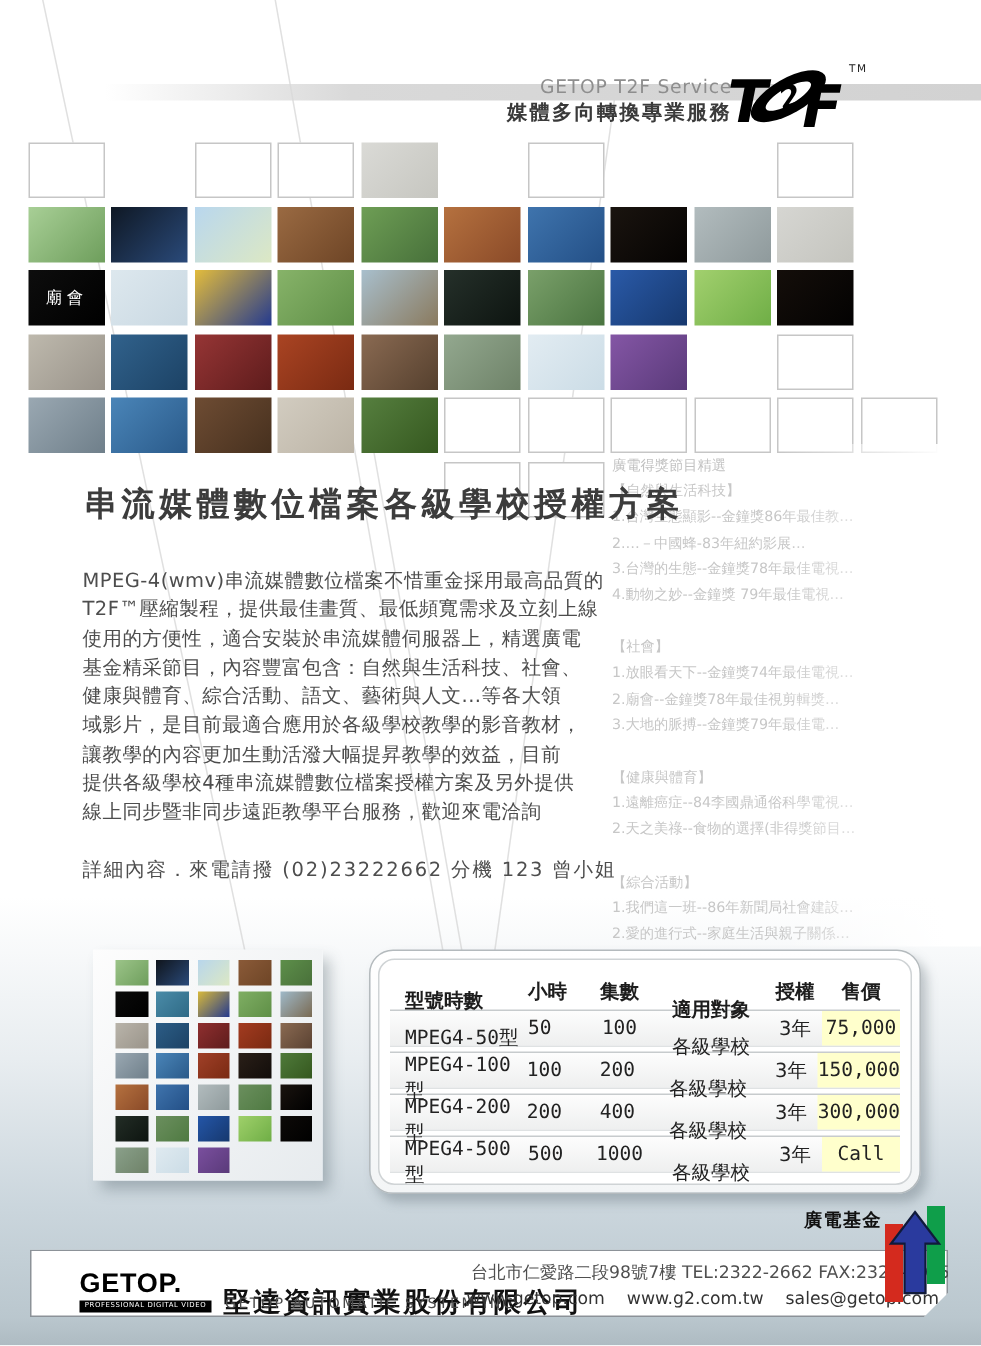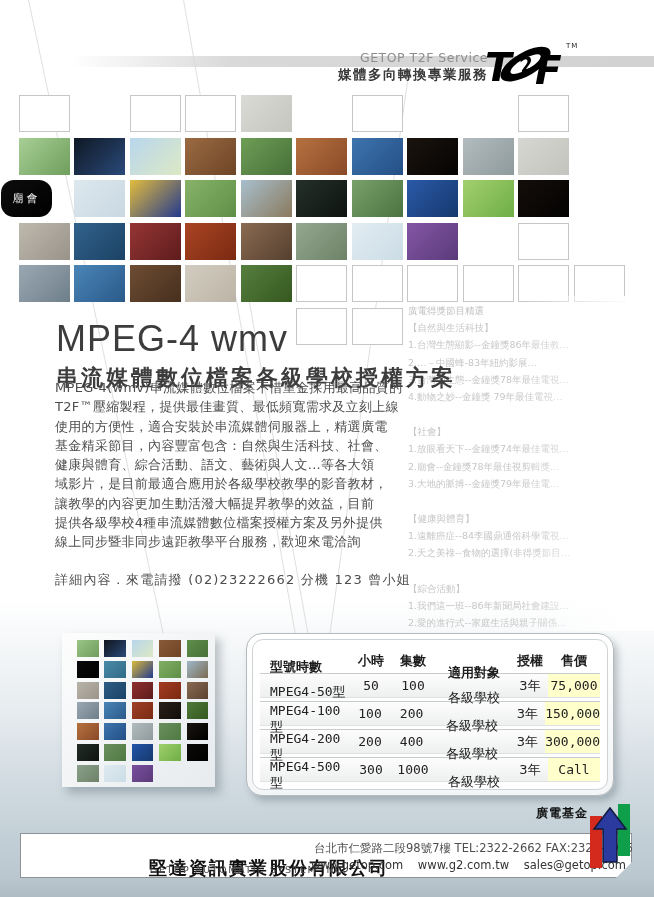--- a/index.html
+++ b/index.html
@@ -68,21 +68,21 @@
     border:1px solid #b4babd; border-radius:16px;
     background:linear-gradient(180deg,#ffffff,#f3f5f6);
     box-shadow:4px 5px 7px rgba(85,100,110,.35); }
   .pricing-inner { position:absolute; left:5px; top:5px; right:5px; bottom:5px;
     border:1px solid #cfd3d5; border-radius:11px; background:#fff; padding-top:9px; }
   .prow { display:flex; align-items:center; margin:0 7px; }
   .prow.head { height:24px; font-weight:bold; font-size:13px; color:#1d1d1d; }
   .prow.body-row { height:25px; margin-bottom:3px; border-top:1px solid #c7cbcd; border-bottom:1px solid #dfe2e3;
     background:linear-gradient(180deg,#fdfdfd,#eeefef); font-size:13px; color:#222; }
   .cell-model { width:92px; padding-left:10px; font-family:"DejaVu Sans Mono","Liberation Mono",monospace;margin-top:12px; }
-  .cell-hours { width:38px; text-align:center; font-family:"DejaVu Sans Mono","Liberation Mono",monospace; }
+  .cell-hours { width:38px; text-align:left; font-family:"DejaVu Sans Mono","Liberation Mono",monospace; }
   .cell-eps   { width:46px; text-align:center; font-family:"DejaVu Sans Mono","Liberation Mono",monospace; }
   .cell-target{ width:76px; text-align:center;margin-top:24px; }
   .cell-lic   { width:36px; text-align:center; }
   .cell-price { flex:1; align-self:stretch; display:flex; align-items:center; justify-content:center;
     font-family:"DejaVu Sans Mono","Liberation Mono",monospace; }
   .prow.head .cell-model { font-family:"DejaVu Sans","Liberation Sans",sans-serif; }
   .prow.head .cell-hours, .prow.head .cell-eps, .prow.head .cell-price
     { font-family:"DejaVu Sans","Liberation Sans",sans-serif; }
   .prow.body-row .cell-price { background:#ffffcc; }
 
@@ -141,21 +141,21 @@
       <div class="thumb-cell photo" style="left: 19px; top: 137.5px; background: linear-gradient(135deg, rgb(168, 207, 150), rgb(110, 158, 92));"></div>
       <div class="thumb-cell photo" style="left: 74.45px; top: 137.5px; background: linear-gradient(135deg, rgb(15, 24, 36), rgb(42, 74, 122));"></div>
       <div class="thumb-cell photo" style="left: 129.9px; top: 137.5px; background: linear-gradient(135deg, rgb(185, 215, 238), rgb(220, 232, 196));"></div>
       <div class="thumb-cell photo" style="left: 185.35px; top: 137.5px; background: linear-gradient(135deg, rgb(154, 106, 66), rgb(110, 69, 38));"></div>
       <div class="thumb-cell photo" style="left: 240.8px; top: 137.5px; background: linear-gradient(135deg, rgb(110, 158, 85), rgb(71, 112, 58));"></div>
       <div class="thumb-cell photo" style="left: 296.25px; top: 137.5px; background: linear-gradient(135deg, rgb(181, 113, 63), rgb(138, 74, 40));"></div>
       <div class="thumb-cell photo" style="left: 351.7px; top: 137.5px; background: linear-gradient(135deg, rgb(63, 116, 173), rgb(35, 79, 134));"></div>
       <div class="thumb-cell photo" style="left: 407.15px; top: 137.5px; background: linear-gradient(135deg, rgb(26, 20, 15), rgb(5, 3, 2));"></div>
       <div class="thumb-cell photo" style="left: 462.6px; top: 137.5px; background: linear-gradient(135deg, rgb(178, 188, 190), rgb(143, 154, 156));"></div>
       <div class="thumb-cell photo" style="left: 518.05px; top: 137.5px; background: linear-gradient(135deg, rgb(214, 214, 210), rgb(196, 196, 190));"></div>
-      <div class="thumb-cell photo" style="left: 1px; top: 180px; background: linear-gradient(135deg, rgb(13, 13, 13), rgb(0, 0, 0)); border-radius: 13px;">
+      <div class="thumb-cell photo" style="left: 19px; top: 180px; background: linear-gradient(135deg, rgb(13, 13, 13), rgb(0, 0, 0));">
         <span class="thumb-label">廟會</span>
       </div>
       <div class="thumb-cell photo" style="left: 74.45px; top: 180px; background: linear-gradient(135deg, rgb(221, 232, 238), rgb(201, 216, 226));"></div>
       <div class="thumb-cell photo" style="left: 129.9px; top: 180px; background: linear-gradient(135deg, rgb(227, 188, 60), rgb(36, 58, 143));"></div>
       <div class="thumb-cell photo" style="left: 185.35px; top: 180px; background: linear-gradient(135deg, rgb(135, 179, 105), rgb(95, 143, 71));"></div>
       <div class="thumb-cell photo" style="left: 240.8px; top: 180px; background: linear-gradient(135deg, rgb(168, 191, 205), rgb(138, 122, 94));"></div>
       <div class="thumb-cell photo" style="left: 296.25px; top: 180px; background: linear-gradient(135deg, rgb(37, 48, 42), rgb(13, 20, 16));"></div>
       <div class="thumb-cell photo" style="left: 351.7px; top: 180px; background: linear-gradient(135deg, rgb(122, 160, 106), rgb(74, 116, 64));"></div>
       <div class="thumb-cell photo" style="left: 407.15px; top: 180px; background: linear-gradient(135deg, rgb(42, 90, 168), rgb(22, 56, 110));"></div>
       <div class="thumb-cell photo" style="left: 462.6px; top: 180px; background: linear-gradient(135deg, rgb(162, 208, 110), rgb(111, 174, 70));"></div>
@@ -206,21 +206,20 @@
       </div>
       <div class="aw-section">
         <div>【綜合活動】</div>
         <div>1.我們這一班--86年新聞局社會建設…</div>
         <div>2.愛的進行式--家庭生活與親子關係…</div>
       </div>
     </div>
   <div class="awards-fade"></div>
 
   <div class="title-block">
-    <div class="title-l1">MPEG-4 wmv</div>
     <div class="title-l2">串流媒體數位檔案各級學校授權方案</div>
   </div>
 
   <div class="body-text">MPEG-4(wmv)串流媒體數位檔案不惜重金採用最高品質的
 T2F™壓縮製程，提供最佳畫質、最低頻寬需求及立刻上線
 使用的方便性，適合安裝於串流媒體伺服器上，精選廣電
 基金精采節目，內容豐富包含：自然與生活科技、社會、
 健康與體育、綜合活動、語文、藝術與人文...等各大領
 域影片，是目前最適合應用於各級學校教學的影音教材，
 讓教學的內容更加生動活潑大幅提昇教學的效益，目前
@@ -295,32 +294,36 @@
           <div class="prow body-row">
             <span class="cell-model">MPEG4-200型</span>
             <span class="cell-hours">200</span>
             <span class="cell-eps">400</span>
             <span class="cell-target">各級學校</span>
             <span class="cell-lic">3年</span>
             <span class="cell-price">300,000</span>
           </div>
           <div class="prow body-row">
             <span class="cell-model">MPEG4-500型</span>
-            <span class="cell-hours">300</span>
+            <span class="cell-hours">500</span>
             <span class="cell-eps">1000</span>
             <span class="cell-target">各級學校</span>
             <span class="cell-lic">3年</span>
             <span class="cell-price">Call</span>
           </div>
         </div>
     </div>
   </div>
 
   <div class="fund-label">廣電基金</div>
   <div class="footer-bar">
+    <div class="getop-logo">
+      <div class="getop-word">GETOP.</div>
+      <div class="getop-tag">PROFESSIONAL DIGITAL VIDEO</div>
+    </div>
     <div class="company-zh">堅達資訊實業股份有限公司</div>
     <div class="company-en">GETOP AUTOMATIC SYSTEM INC.</div>
     <div class="addr-line">台北市仁愛路二段98號7樓 TEL:2322-2662 FAX:2322-2995</div>
     <div class="web-line">www.getop.com    www.g2.com.tw    sales@getop.com</div>
   </div>
   <div class="fund-logo">
     <svg width="44" height="70" viewBox="0 0 44 70">
       <rect x="2" y="14" width="12" height="52" fill="#d42a1e"></rect>
       <rect x="30" y="2" width="12" height="52" fill="#0f9e4a"></rect>
       <polygon points="22,6 38,27 29,27 29,60 15,60 15,27 6,27" fill="#2a3a9e" stroke="#101a3a" stroke-width="1.5"></polygon>

